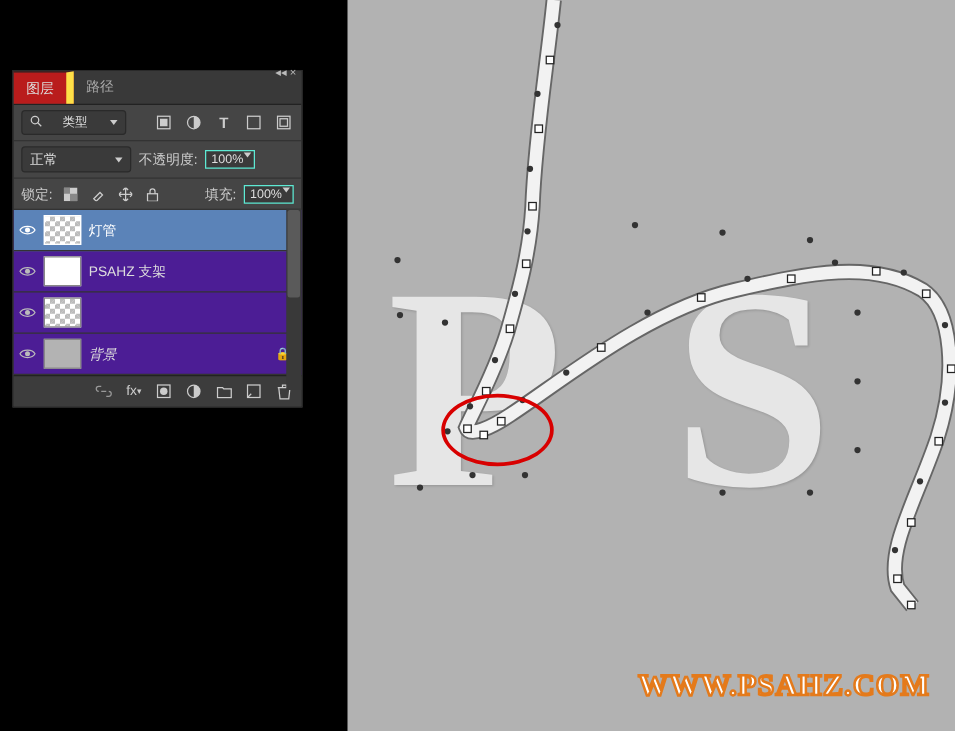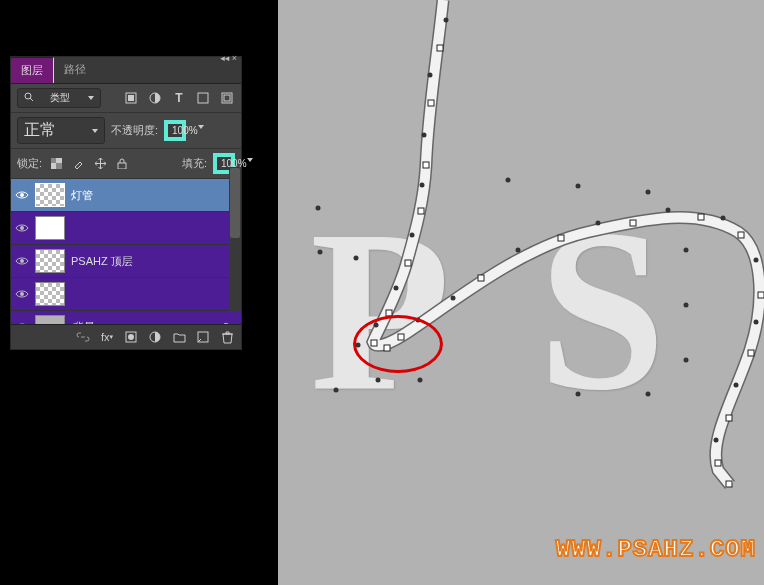--- a/index.html
+++ b/index.html
@@ -1,31 +1,31 @@
 <!DOCTYPE html>
 <html><head>
 <meta charset="utf-8">
 <style>
 *{box-sizing:border-box;margin:0;padding:0;font-family:"Microsoft YaHei",Arial,sans-serif}
 body{background:#000;width:764px;height:585px;position:relative;overflow:hidden}
 .left-panel{position:absolute;left:10px;top:56px;width:232px;background:#454545;border:1px solid #2a2a2a}
 .panel-flyout{position:absolute;right:4px;top:-4px;width:18px;height:12px;color:#bbb;font-size:9px;display:flex;gap:4px;justify-content:flex-end}
 .panel-tabs{display:flex;background:#393939;border-bottom:1px solid #222;font-size:11px;color:#ddd}
 .tab{padding:5px 10px;cursor:pointer}
-.tab.active{background:#701a75;border-top:1px solid #222;border-right:1px solid #fde047}
+.tab.active{background:#b91c1c;border-top:1px solid #222;border-right:6px solid #fde047}
 .tab:not(.active){color:#aaa}
 .filter-row{display:flex;align-items:center;padding:4px 6px;gap:6px;border-bottom:1px solid #333}
 .filter-sel{display:flex;align-items:center;background:#3a3a3a;border:1px solid #2a2a2a;padding:2px 6px;font-size:10px;color:#ddd;gap:16px;border-radius:3px}
 .filter-sel::after{content:"";border-left:3px solid transparent;border-right:3px solid transparent;border-top:4px solid #ccc;margin-left:2px}
 .filter-icons{display:flex;gap:8px;margin-left:auto}
 .icon-btn{width:16px;height:16px;display:flex;align-items:center;justify-content:center;color:#ccc;font-size:13px;cursor:pointer}
 .blend-row{display:flex;align-items:center;padding:4px 6px;gap:6px;border-bottom:1px solid #333;font-size:11px;color:#ccc}
-.blend-sel{display:flex;align-items:center;background:#3a3a3a;border:1px solid #2a2a2a;padding:2px 6px;font-size:16px;color:#ddd;min-width:88px;border-radius:3px}
+.blend-sel{display:flex;align-items:center;background:#3a3a3a;border:1px solid #2a2a2a;padding:2px 6px;font-size:11px;color:#ddd;min-width:88px;border-radius:3px}
 .blend-sel::after{content:"";border-left:3px solid transparent;border-right:3px solid transparent;border-top:4px solid #ccc;margin-left:auto}
-.pct-input{background:#3a3a3a;border:4px solid #5eead4;padding:1px 4px;font-size:10px;color:#ddd;width:22px;display:flex;}
+.pct-input{background:#3a3a3a;border:1px solid #5eead4;padding:1px 4px;font-size:10px;color:#ddd;width:40px;display:flex;}
 .pct-input::after{content:"";border-left:3px solid transparent;border-right:3px solid transparent;border-top:4px solid #ccc;margin-left:auto}
 .lock-row{display:flex;align-items:center;padding:4px 6px;gap:6px;border-bottom:1px solid #333;font-size:11px;color:#ccc}
 .lock-icons{display:flex;gap:6px}
 .layer-list{max-height:145px;overflow:auto;background:#4c1d95}
 .layer{display:flex;align-items:center;padding:4px 4px;border-bottom:1px solid #333;font-size:11px;color:#ddd;gap:6px}
 .layer.selected{background:#5b83b8;color:#fff}
 .layer.selected .thumb{border-color:#fff}
 .eye{width:14px;height:14px;display:flex;align-items:center;justify-content:center;font-size:11px;color:#ccc;cursor:pointer}
 .thumb{width:30px;height:24px;border:1px solid #888;background-image:linear-gradient(45deg,#bbb 25%,transparent 25%),linear-gradient(-45deg,#bbb 25%,transparent 25%),linear-gradient(45deg,transparent 75%,#bbb 75%),linear-gradient(-45deg,transparent 75%,#bbb 75%);background-size:8px 8px;background-position:0 0,0 4px,4px -4px,-4px 0;background-color:#fff}
 .thumb.solid{background:#fff;background-image:none}
@@ -35,21 +35,21 @@
 .panel-foot{display:flex;align-items:center;padding:4px 6px;gap:8px;background:#3c3c3c;border-top:1px solid #222;font-size:12px;color:#ccc;justify-content:flex-end}
 .scrollbar{position:absolute;right:0;top:110px;width:12px;height:145px;background:#393939}
 .scroll-thumb{width:10px;height:70px;background:#5a5a5a;margin:1px auto;border-radius:2px}
 .canvas{position:absolute;left:278px;top:0;width:486px;height:585px;background:#b2b2b2;overflow:hidden}
 .letter-p{position:absolute;left:32px;top:178px;color:#e6e6e6;font-size:230px;font-weight:bold;font-family:Georgia,serif;text-shadow:1px 1px 2px rgba(0,0,0,.15)}
 .letter-s{position:absolute;left:260px;top:178px;color:#e6e6e6;font-size:230px;font-weight:bold;font-family:Georgia,serif;text-shadow:1px 1px 2px rgba(0,0,0,.15)}
 .path-svg{position:absolute;left:0;top:0;width:486px;height:585px;pointer-events:none}
 .anchor{fill:#fff;stroke:#222;stroke-width:1}
 .handle{fill:#333}
 .ellipse-mark{position:absolute;left:75px;top:315px;width:90px;height:58px;border:3px solid #d80000;border-radius:50%}
-.watermark{position:absolute;right:8px;bottom:22px;font-size:24px;font-weight:bold;font-family:Liberation Mono, monospace;color:#fff;-webkit-text-stroke:2px #e47a1b;letter-spacing:1px}
+.watermark{position:absolute;right:20px;bottom:22px;font-size:24px;font-weight:bold;font-family:Liberation Serif, serif;color:#fff;-webkit-text-stroke:2px #e47a1b;letter-spacing:1px}
 .top-tools{position:absolute;left:564px;top:0;width:200px;height:30px;background:linear-gradient(#4b4b4b,#373737);border:1px solid #222;display:flex;align-items:center;justify-content:flex-end;gap:16px;padding-right:14px;color:#ccc;font-size:13px}
 </style>
 </head>
 <body>
 
 <div class="top-tools">
   <span class="icon-btn">
     <svg width="14" height="14" viewBox="0 0 14 14">
         <rect x="1" y="3" width="9" height="9" fill="none" stroke="#ccc"></rect>
         <path d="M10 1h3v3M7 0v4M5 2h4" stroke="#ccc" fill="none"></path>
@@ -169,30 +169,21 @@
       <span class="lname">灯管</span>
     </div>
     <div class="layer">
       <span class="eye">
           <svg width="14" height="10" viewBox="0 0 14 10">
             <path d="M1 5c2-4 10-4 12 0-2 4-10 4-12 0z" fill="none" stroke="#bbb"></path>
             <circle cx="7" cy="5" r="2" fill="#bbb"></circle>
           </svg>
         </span>
       <div class="thumb solid"></div>
-    </div>
-    <div class="layer">
-      <span class="eye">
-          <svg width="14" height="10" viewBox="0 0 14 10">
-            <path d="M1 5c2-4 10-4 12 0-2 4-10 4-12 0z" fill="none" stroke="#bbb"></path>
-            <circle cx="7" cy="5" r="2" fill="#bbb"></circle>
-          </svg>
-        </span>
-      <div class="thumb"></div>
-      <span class="lname">PSAHZ 顶层</span>
+      <span class="lname">PSAHZ 支架</span>
     </div>
     <div class="layer">
       <span class="eye">
           <svg width="14" height="10" viewBox="0 0 14 10">
             <path d="M1 5c2-4 10-4 12 0-2 4-10 4-12 0z" fill="none" stroke="#bbb"></path>
             <circle cx="7" cy="5" r="2" fill="#bbb"></circle>
           </svg>
         </span>
       <div class="thumb"></div>
     </div>

